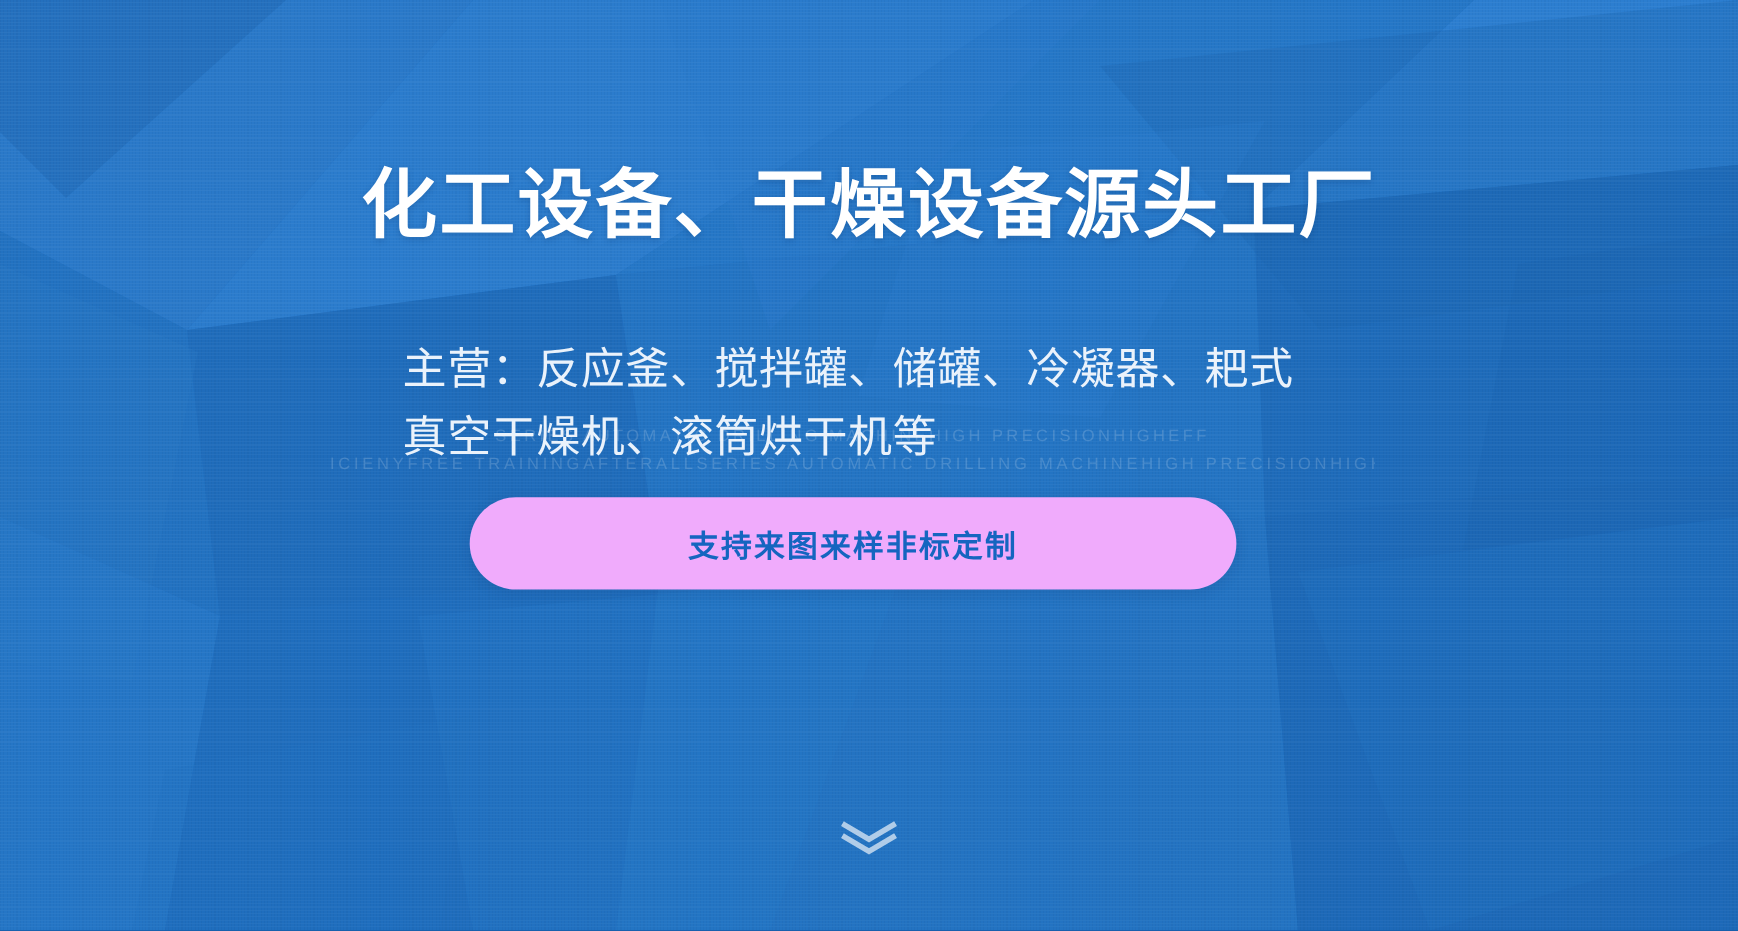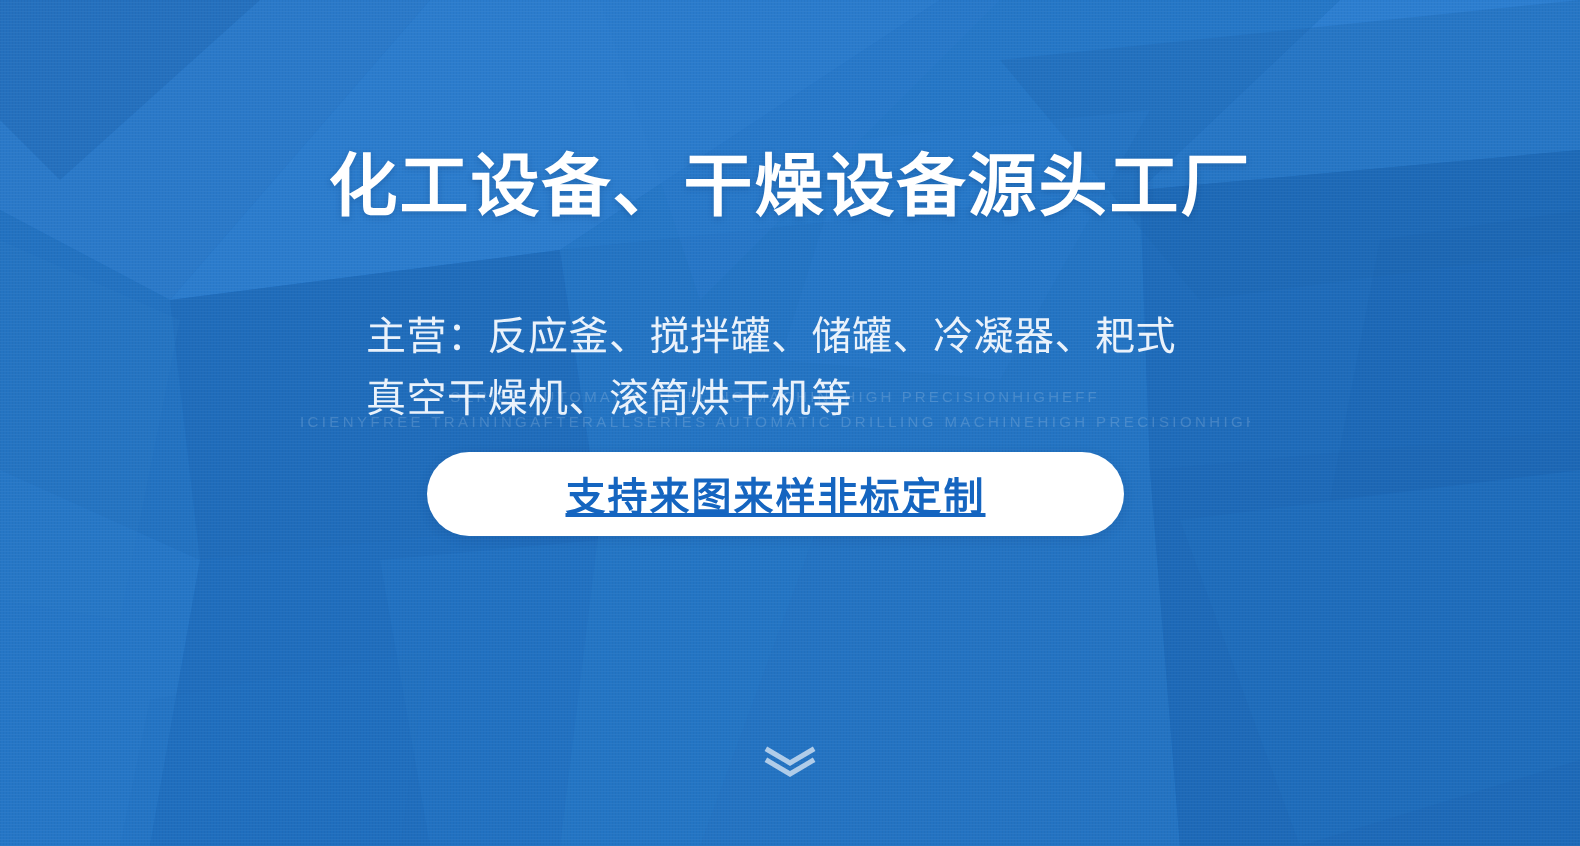--- a/index.html
+++ b/index.html
@@ -95,33 +95,32 @@
   }
 
   .cta-pill {
     position: absolute;
     left: 427px;
     top: 452px;
     width: 697px;
     height: 84px;
     border: none;
     border-radius: 42px;
-    background: #ffffff;
+    background: #f0abfc;
     color: #1565c0;
     font-family: "Liberation Sans", "DejaVu Sans", sans-serif;
-    font-size: 40px;
+    font-size: 28px;
     font-weight: 700;
     letter-spacing: 2px;
     cursor: pointer;
     box-shadow: 0 3px 12px rgba(0,35,80,.12);
     display: flex;
     align-items: center;
     justify-content: center;
     padding: 0;
-    text-decoration: underline;
   }
 
   .scroll-hint {
     position: absolute;
     left: 50%;
     top: 742px;
     transform: translateX(-50%);
     width: 56px;
     height: 40px;
     display: flex;

